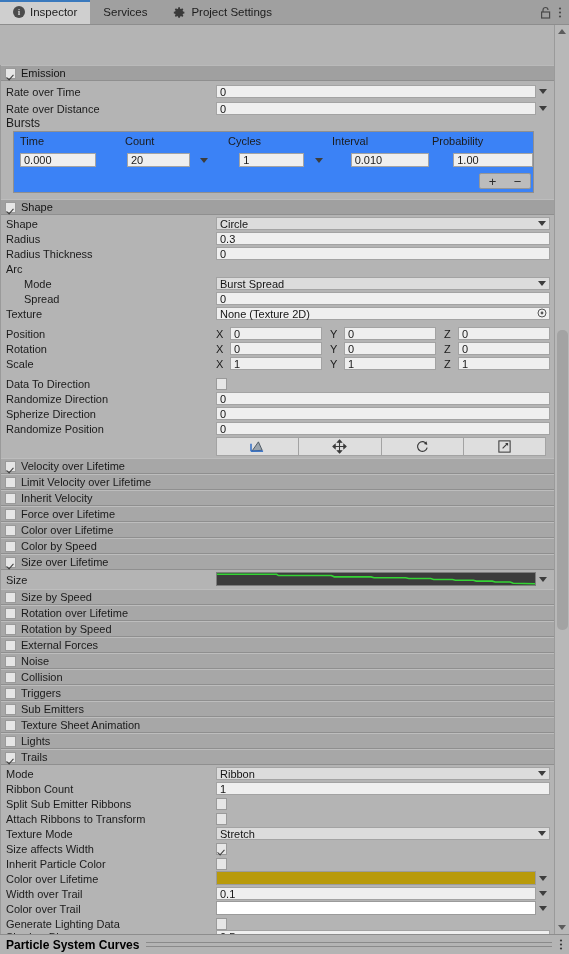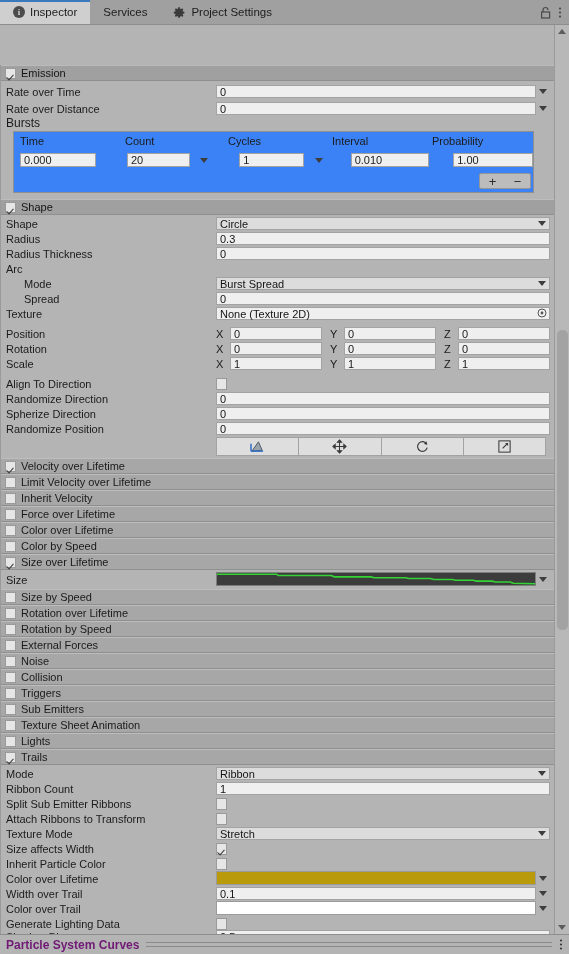--- a/index.html
+++ b/index.html
@@ -98,21 +98,21 @@
   .vscroll { width:15px; flex:0 0 15px; background:#b8b8b8; border-left:1px solid #9a9a9a;
              position:relative; }
   .vsarrow { height:13px; display:flex; align-items:center; justify-content:center; }
   .vthumb { position:absolute; left:2px; width:11px; background:#a3a3a3; border-radius:5px; }
   .tri-up { width:0;height:0;border-left:4px solid transparent;border-right:4px solid transparent;border-bottom:5px solid #5c5c5c;}
   .tri-dn { width:0;height:0;border-left:4px solid transparent;border-right:4px solid transparent;border-top:5px solid #5c5c5c;}
 
   
   .bottombar { height:20px; flex:0 0 20px; background:#b4b4b4; border-top:1px solid #8d8d8d;
                display:flex; align-items:center; padding:0 6px; gap:7px; }
-  .bottombar .title { font-size:12px; font-weight:bold; color:#701a75; white-space:nowrap; }
+  .bottombar .title { font-size:12px; font-weight:bold; color:#000000; white-space:nowrap; }
   .dbl-line { flex:1; height:5px; border-top:1px solid #8a8a8a; border-bottom:1px solid #8a8a8a; }
 </style>
 </head>
 <body>
 
 <div id="app">
 
   <div class="tabbar">
     <div class="tab active">
       <span class="ico-info">i</span>
@@ -309,21 +309,21 @@
             <span class="axfield">1</span>
             <span class="axlab">Z</span>
             <span class="axfield last">1</span>
           </span>
             </span>
         </div>
 
         <div style="height:5px"></div>
 
         <div class="row">
-          <span class="lbl">Align To Direction</span>
+          <span class="lbl">Data To Direction</span>
           <span class="fieldarea">
               <span class="chk big"></span>
             </span>
         </div>
         <div class="row">
           <span class="lbl">Randomize Direction</span>
           <span class="fieldarea">
               <span class="field">0</span>
             </span>
         </div>

